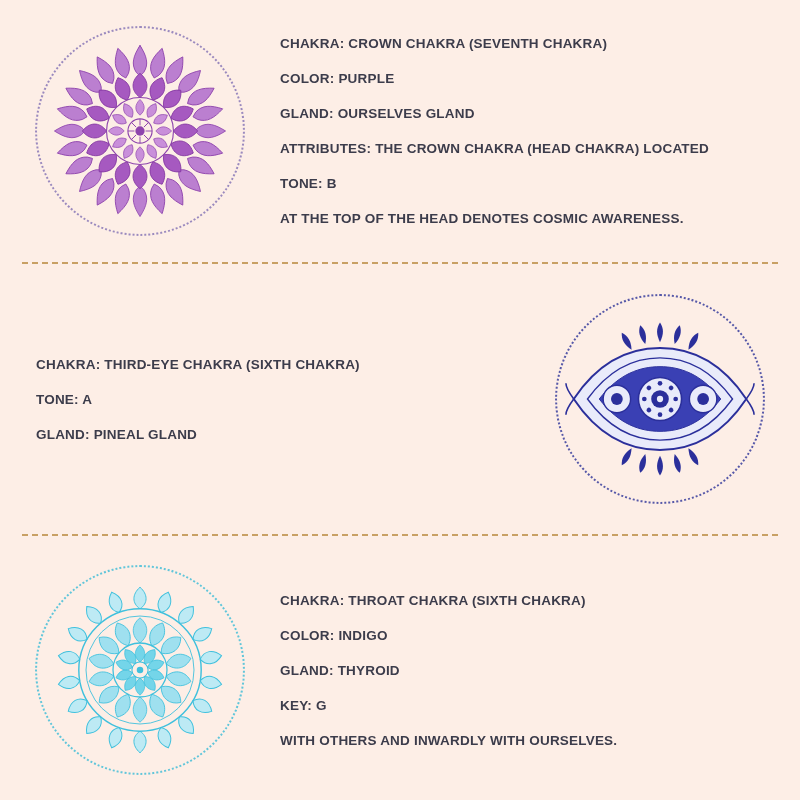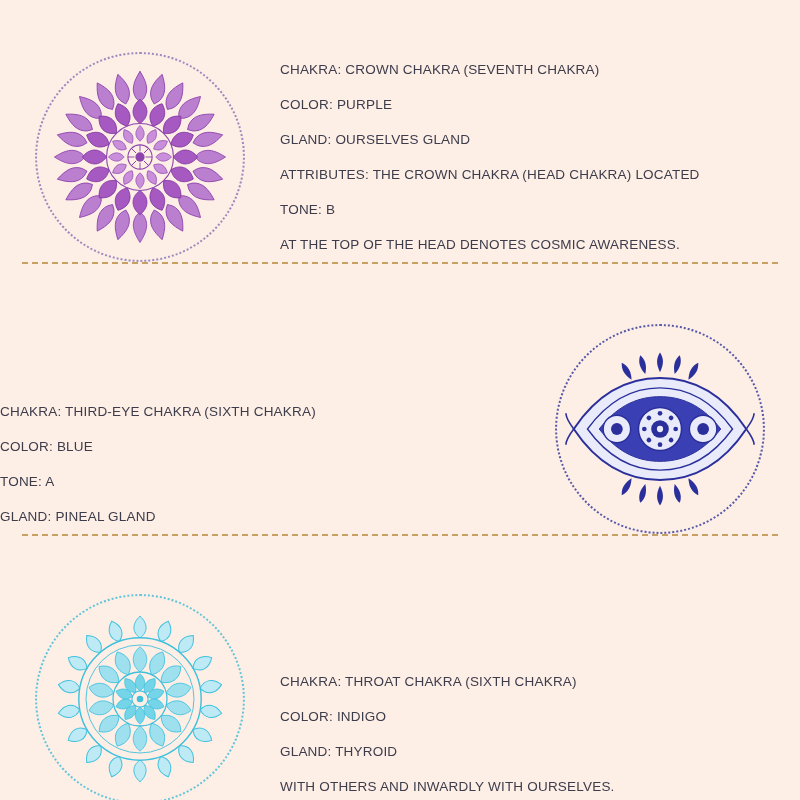--- a/index.html
+++ b/index.html
@@ -18,41 +18,43 @@
     position: relative;
     width: 800px;
     height: 800px;
     box-sizing: border-box;
   }
 
   
   .section {
     position: relative;
     display: flex;
-    align-items: flex-end;
+    align-items: center;
     box-sizing: border-box;
+    font-weight: bold;
   }
   .section.s1 { height: 262px; }
   .section.s2 { height: 270px; }
   .section.s3 { height: 268px; }
 
   .section.reverse { flex-direction: row-reverse; }
 
   .art-col {
     flex: 0 0 280px;
     display: flex;
     align-items: center;
     justify-content: center;
   }
   .text-col {
     flex: 1 1 auto;
     padding-right: 28px;
   }
   .section.reverse .text-col {
     padding-right: 0;
+    padding-left: 36px;
   }
 
   
   .divider {
     position: relative;
     height: 0;
     margin: 0 22px;
     border-top: 2px dashed #c8a064;
   }
 
@@ -245,21 +247,20 @@
               <path d="M-88,0 C-94,8 -96,12 -96,16"></path>
               <path d="M88,0 C94,-8 96,-12 96,-16"></path>
               <path d="M88,0 C94,8 96,12 96,16"></path>
             </g>
           </g>
         </svg>
       </div>
     </div>
     <div class="text-col">
       <div class="line">CHAKRA: THIRD-EYE CHAKRA (SIXTH CHAKRA)</div>
-      <div class="line">COLOR: BLUE</div>
       <div class="line">TONE: A</div>
       <div class="line">GLAND: PINEAL GLAND</div>
     </div>
   </div>
 
   <div class="divider"></div>
 
   <div class="section s3">
     <div class="art-col">
       <div class="art cyan">
@@ -323,17 +324,18 @@
             <circle r="9" stroke="#3fc0dd" stroke-width="1.2"></circle>
             <circle r="3.6" fill="#3fc0dd" stroke="none"></circle>
           </g>
         </svg>
       </div>
     </div>
     <div class="text-col">
       <div class="line">CHAKRA: THROAT CHAKRA (SIXTH CHAKRA)</div>
       <div class="line">COLOR: INDIGO</div>
       <div class="line">GLAND: THYROID</div>
+      <div class="line">KEY: G</div>
       <div class="line">WITH OTHERS AND INWARDLY WITH OURSELVES.</div>
     </div>
   </div>
 
 </div>
 
 </body></html>

